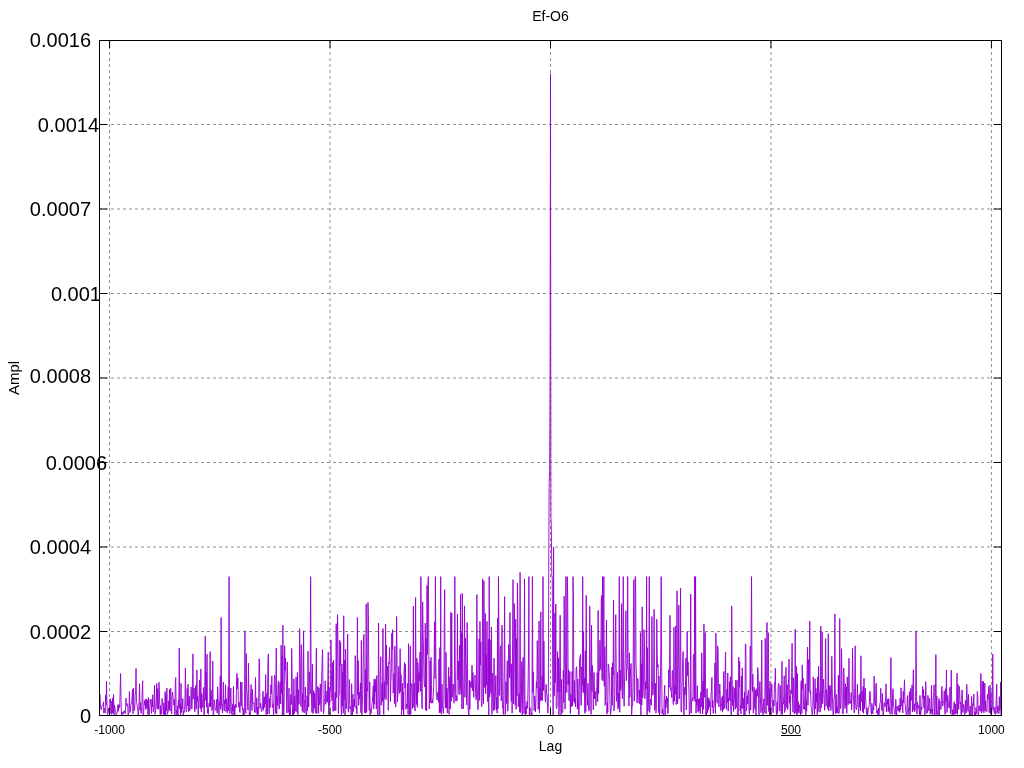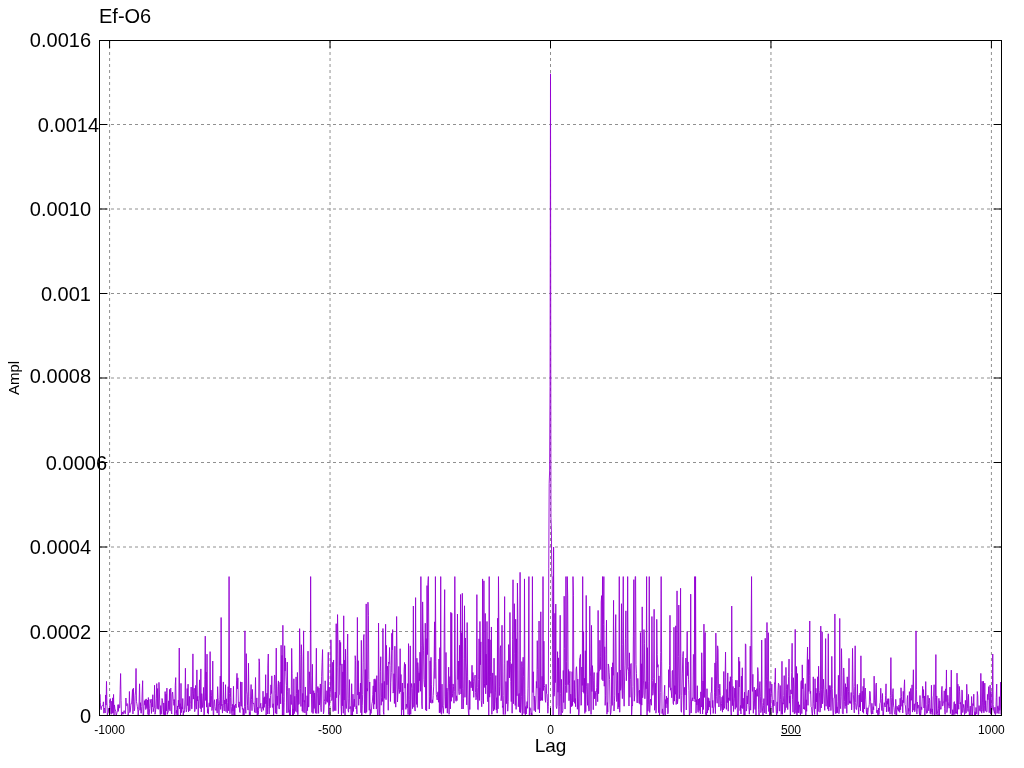--- a/index.html
+++ b/index.html
@@ -1,26 +1,26 @@
 <!DOCTYPE html>
 <html><head>
 <meta charset="utf-8">
 <style>
   html,body{margin:0;padding:0;background:#ffffff;}
   .figure{
     position:relative;width:1024px;height:768px;background:#ffffff;
     font-family:"Liberation Sans",sans-serif;color:#000;overflow:hidden;
   }
   .chart-title{
-    position:absolute;left:99px;top:7px;width:903px;
-    font-size:20px;line-height:18px;
+    position:absolute;left:99px;top:7px;width:903px;text-align:center;
+    font-size:14px;line-height:18px;
   }
   .x-label{
     position:absolute;left:99px;top:737px;width:903px;text-align:center;
-    font-size:19px;line-height:18px;
+    font-size:14px;line-height:18px;
   }
   .y-label{
     position:absolute;left:-18px;top:369px;width:64px;height:18px;
     text-align:center;font-size:15px;line-height:18px;
     transform:rotate(-90deg);
   }
   .plot-area{position:absolute;left:99px;top:40px;width:903px;height:676px;}
   .ytick{
     position:absolute;left:0;width:91px;height:18px;line-height:18px;
     text-align:right;font-size:20px;
@@ -86,22 +86,22 @@
         <line x1="902" y1="0" x2="895" y2="0" stroke="#000000" stroke-width="1"></line>
       </svg>
   </div>
 
   <div id="tick-labels">
       <div class="ytick" style="top: 707px;">0</div>
       <div class="ytick" style="top: 622.5px;">0.0002</div>
       <div class="ytick" style="top: 538px;">0.0004</div>
       <div class="ytick" style="top: 453.5px; margin-left: 16px;">0.0006</div>
       <div class="ytick" style="top: 355px; margin-top: 12px;">0.0008</div>
-      <div class="ytick" style="top: 284.5px;">0.001</div>
-      <div class="ytick" style="top: 200px;">0.0010</div>
+      <div class="ytick" style="top: 284.5px; margin-left: 10px;">0.001</div>
+      <div class="ytick" style="top: 200px;">0.0007</div>
       <div class="ytick" style="top: 115.5px; margin-left: 8px;">0.0014</div>
       <div class="ytick" style="top: 31px;">0.0016</div>
       <div class="xtick" style="left: 64.582px;">-1000</div>
       <div class="xtick" style="left: 285.041px;">-500</div>
       <div class="xtick" style="left: 505.5px;">0</div>
       <div class="xtick" style="left: 746px; text-decoration: underline;">500</div>
       <div class="xtick" style="left: 946.418px;">1000</div>
     </div>
 
   <div class="x-label">Lag</div>

